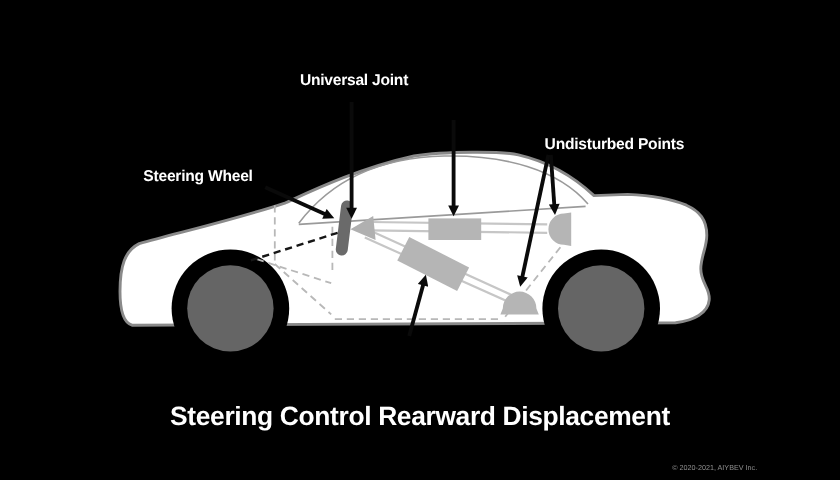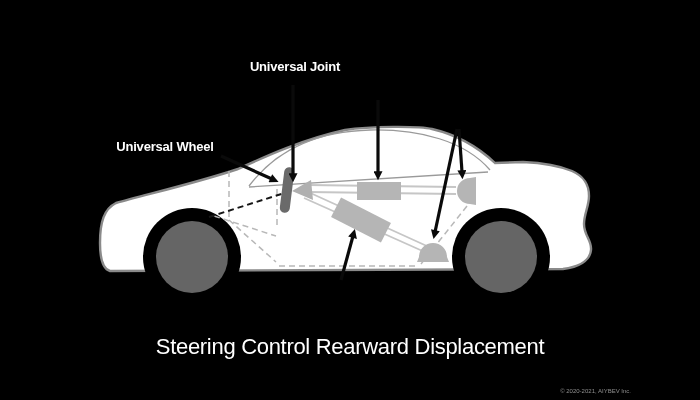--- a/index.html
+++ b/index.html
@@ -1,21 +1,21 @@
 <!DOCTYPE html>
 <html><head>
 <meta charset="utf-8">
 <style>
   html,body{margin:0;padding:0;background:#000;}
   .stage{position:relative;width:668px;height:400px;background:#000;overflow:hidden;
          font-family:"Liberation Sans",sans-serif;}
   .stage svg{position:absolute;left:0;top:0;}
   .callout{position:absolute;color:#fff;font-weight:bold;font-size:13px;line-height:15px;
            letter-spacing:-0.2px;white-space:nowrap;transform:translateX(-50%);}
-  .diagram-title{position:absolute;color:#fff;font-weight:normal;font-size:22px;
+  .diagram-title{position:absolute;color:#fff;font-weight:bold;font-size:22px;
                  letter-spacing:-0.3px;white-space:nowrap;transform:translateX(-50%);}
   .copyright{position:absolute;color:#8f8f8f;font-size:6px;letter-spacing:0;white-space:nowrap;}
   
   .body-outline{stroke:#8a8a8a;stroke-width:2.4;}
   .window-line{fill:none;stroke:#9a9a9a;stroke-width:1.3;}
   .rod-line{fill:none;stroke:#c6c6c6;stroke-width:1.8;}
   .dash-gray{fill:none;stroke:#b8b8b8;stroke-width:1.5;stroke-dasharray:6 4;}
   .dash-black{fill:none;stroke:#161616;stroke-width:2;stroke-dasharray:6 4;}
   .arrow{fill:none;stroke:#0a0a0a;stroke-width:3.2;}
 </style>
@@ -76,18 +76,19 @@
 
     <path class="arrow" marker-end="url(#ah)" d="M 221 156 L 272 179"></path>
     <path class="arrow" marker-end="url(#ah)" d="M 293 85 L 293 175"></path>
     <path class="arrow" marker-end="url(#ah)" d="M 378 100 L 378 173"></path>
     <path class="arrow" marker-end="url(#ah)" d="M 459 129 L 462 172"></path>
     <path class="arrow" marker-end="url(#ah)" d="M 457 129 L 435 232"></path>
     <path class="arrow" marker-end="url(#ah)" d="M 341 280 L 353 236"></path>
   </svg>
 
   <div class="callout" style="left:295px;top:59px">Universal Joint</div>
-  <div class="callout" style="left:165px;top:139px">Universal Wheel</div>
+  <div class="callout" style="left:512px;top:112px">Undisturbed Points</div>
+  <div class="callout" style="left:165px;top:139px">Steering Wheel</div>
 
   <div class="diagram-title" style="left:350px;top:334px">Steering Control Rearward Displacement</div>
 
   <div class="copyright" style="right:37px;top:388px">© 2020-2021, AIYBEV Inc.</div>
 </div>
 
 </body></html>

